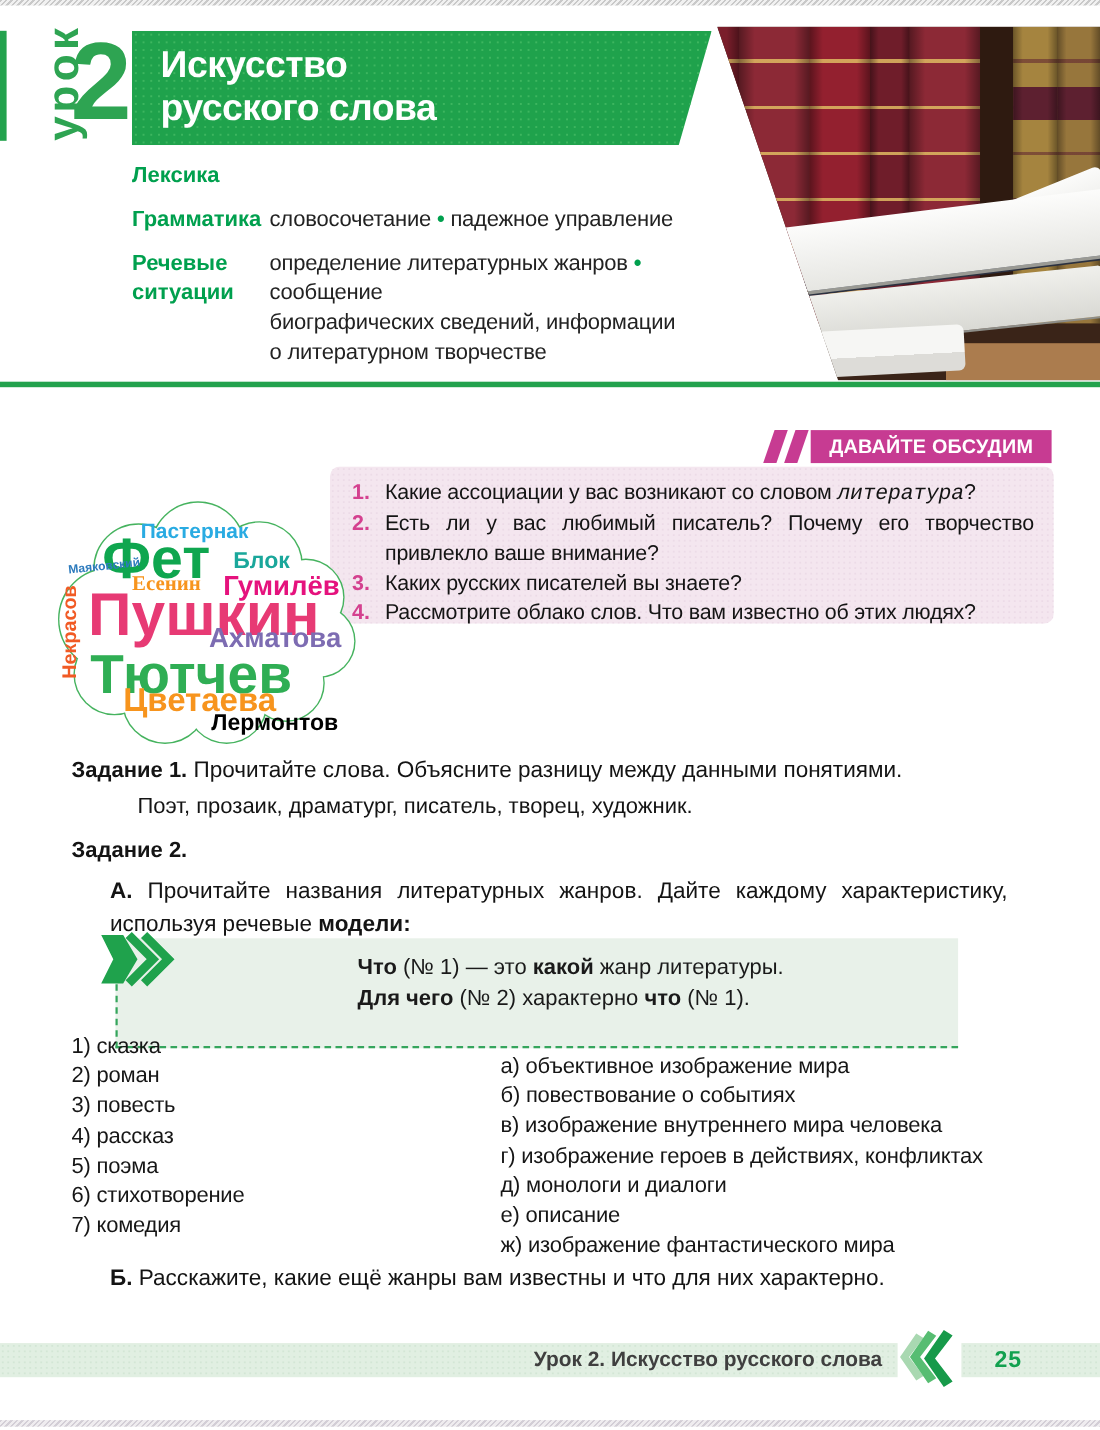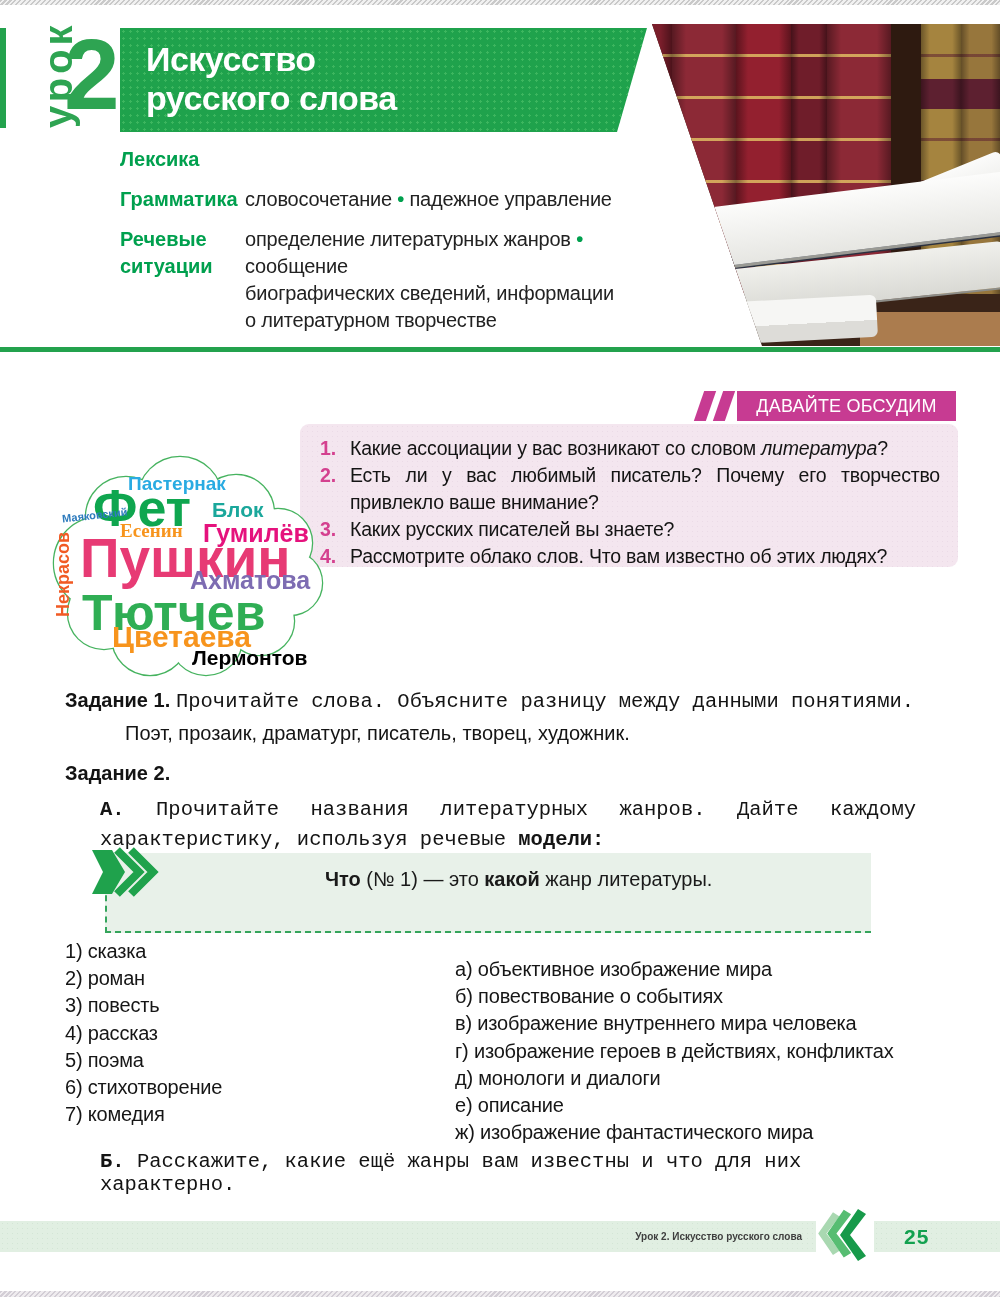--- a/index.html
+++ b/index.html
@@ -65,68 +65,68 @@
     width:125px; flex:0 0 125px;
     color:#00a04e; font-weight:bold; font-size:20px; line-height:27px;
   }
   .topic-value { font-size:20px; line-height:27px; color:#222; letter-spacing:-0.2px; }
   .bullet { color:#00a04e; font-weight:bold; }
 
   
   .badge-stripe { position:absolute; top:391px; width:12px; height:30px; background:#c73b92; transform:skewX(-19deg); }
   .badge {
     position:absolute; left:737px; top:391px; width:219px; height:30px;
-    background:#c73b92; color:#fff; font-weight:normal; font-size:18px;
+    background:#c73b92; color:#fff; font-weight:bold; font-size:18px;
     text-align:center; line-height:30px; letter-spacing:0.2px;
   }
   .qbox {
     position:absolute; left:300px; top:424px; width:658px; height:143px;
     background-color:#f4e6ef;
     background-image: radial-gradient(#ecdbe7 0.7px, transparent 1px);
     background-size:5px 5px;
     border-radius:9px;
     padding:11px 18px 10px 20px;
   }
   .q-row { display:flex; font-size:19.5px; line-height:27px; }
   .q-num { flex:0 0 30px; color:#d4418f; font-weight:bold; }
   .q-text { flex:1; text-align:justify; color:#141414; letter-spacing:-0.2px; }
-  .q-text .italic { font-style:italic; }
+  .q-text .italic { font-style:italic;font-family:Liberation Mono, monospace; }
 
   
   .cloud { position:absolute; left:38px; top:455px; width:300px; height:225px; z-index:5; }
   .cloud svg { position:absolute; left:0; top:0; }
   .cloud-word { position:absolute; font-weight:bold; white-space:nowrap; line-height:1; }
   .cloud-word.vert { writing-mode:vertical-rl; transform:rotate(180deg); }
 
   
-  .serif { font-family:Liberation Mono, monospace; }
+  .serif { font-family:Liberation Sans, sans-serif; }
   .task-line { position:absolute; font-size:20.5px; color:#141414; }
   .task-head { font-family:"Liberation Sans", sans-serif; font-weight:bold; font-size:20px; }
   .bold { font-weight:bold; }
 
   .model-box {
-    position:absolute; left:105px; top:853px; width:766px; height:80px;
+    position:absolute; left:105px; top:853px; width:766px; height:100px;
     background-color:#e8f1e9;
     background-image: radial-gradient(#dcead e 0.6px, transparent 1px);
     border-left:2px dashed #35a55c;
     border-bottom:2px dashed #35a55c;
     padding:12px 0 0 218px;
     font-size:20px; line-height:29px; color:#1a1a1a;
   }
   .model-icon { position:absolute; left:-17px; top:-9px; }
 
   .match-col { position:absolute; font-size:20px; line-height:27.2px; color:#161616; letter-spacing:-0.2px; }
 
   
   .footer-bar1 {
     position:absolute; left:0; top:1221px; width:816px; height:31px;
     background-color:#e1efe2;
     background-image: radial-gradient(#d3e6d5 0.7px, transparent 1px); background-size:5px 5px;
     text-align:right; padding-right:14px;
-    font-size:10px; font-weight:bold; color:#3f3f3f; line-height:31px;
+    font-size:19px; font-weight:bold; color:#3f3f3f; line-height:31px;
   }
   .footer-bar2 {
     position:absolute; left:874px; top:1221px; width:126px; height:31px;
     background-color:#e1efe2;
     background-image: radial-gradient(#d3e6d5 0.7px, transparent 1px); background-size:5px 5px;
     font-size:21px; font-weight:bold; color:#12a14f; line-height:31px;
     padding-left:30px; letter-spacing:1px;
   }
   .footer-icon { position:absolute; left:816px; top:1205px; }
 </style>
@@ -268,20 +268,21 @@
   </div>
 
   <div class="model-box">
     <svg class="model-icon" width="74" height="56" viewBox="0 0 74 56">
       <polygon points="2,6 22,6 35,28 22,50 2,50 13,28" fill="#1fa24c"></polygon>
       <path d="M27 6 L49 28 L27 50" stroke="#1fa24c" stroke-width="8" fill="none"></path>
       <path d="M41 6 L63 28 L41 50" stroke="#1fa24c" stroke-width="8" fill="none"></path>
     </svg>
     <div id="model-lines">
         <div class="model-line"><span class="bold">Что</span><span> (№ 1) — это </span><span class="bold">какой</span><span> жанр литературы.</span></div>
+        <div class="model-line"><span class="bold">Для чего</span><span> (№ 2) характерно </span><span class="bold">что</span><span> (№ 1).</span></div>
       </div>
   </div>
 
   <div class="match-col" style="left:65px; top:938px;" id="match-left">
       <div class="match-item">1) сказка</div>
       <div class="match-item">2) роман</div>
       <div class="match-item">3) повесть</div>
       <div class="match-item">4) рассказ</div>
       <div class="match-item">5) поэма</div>
       <div class="match-item">6) стихотворение</div>

